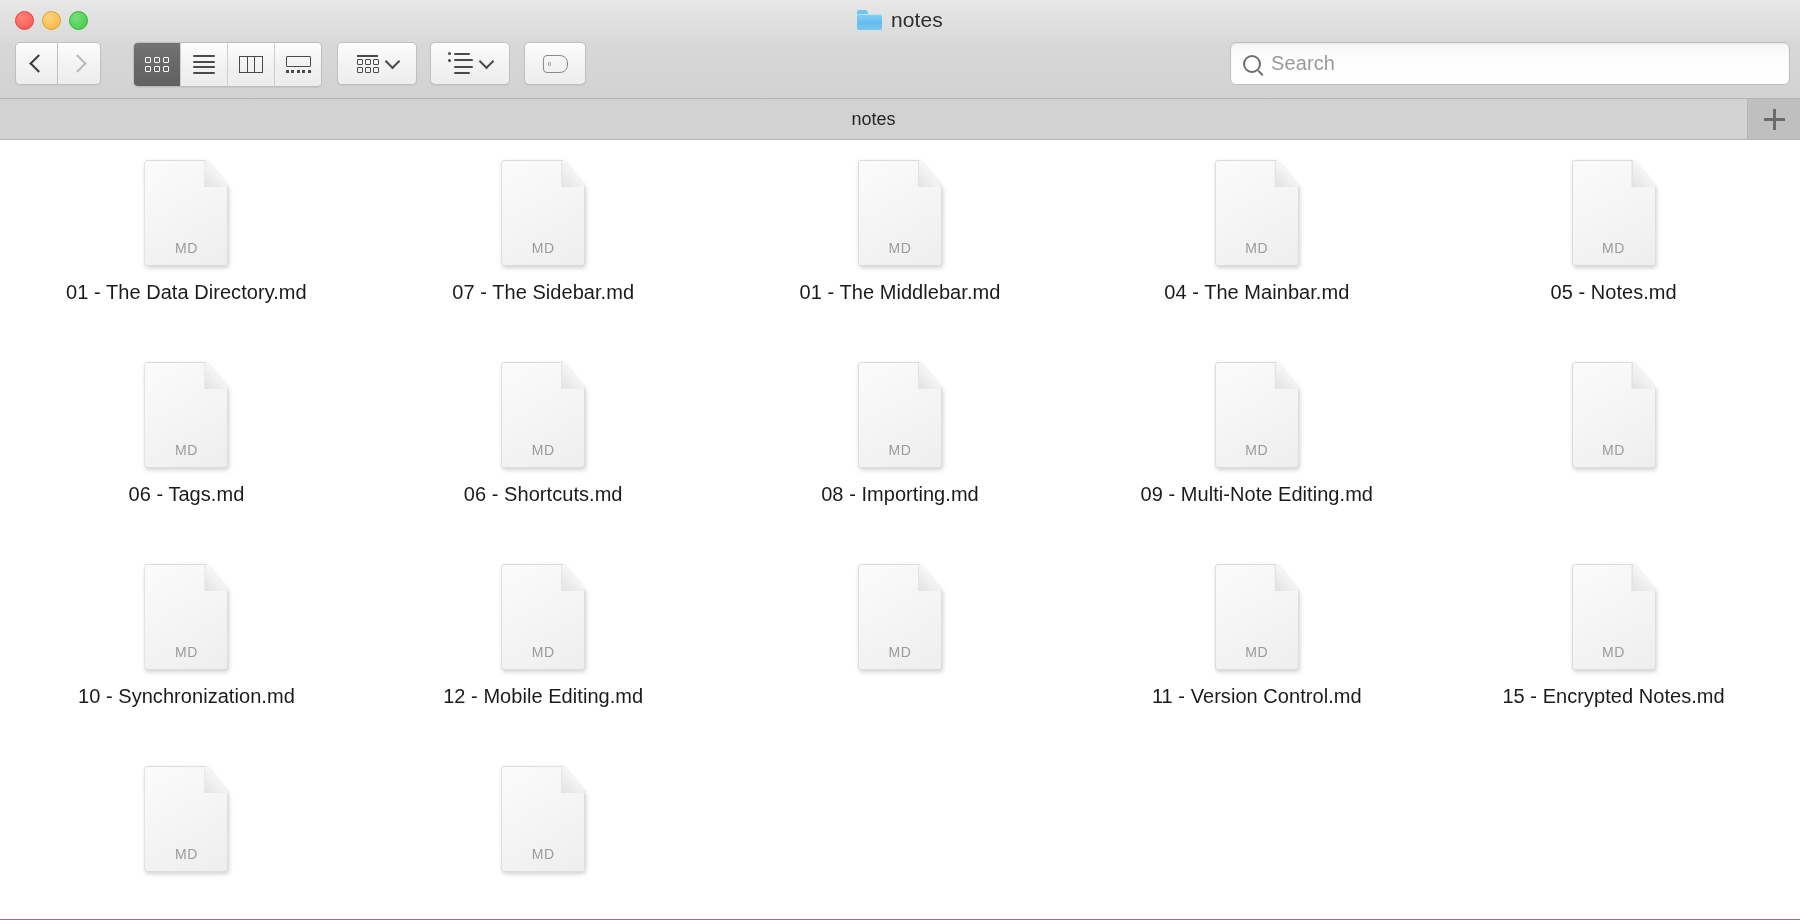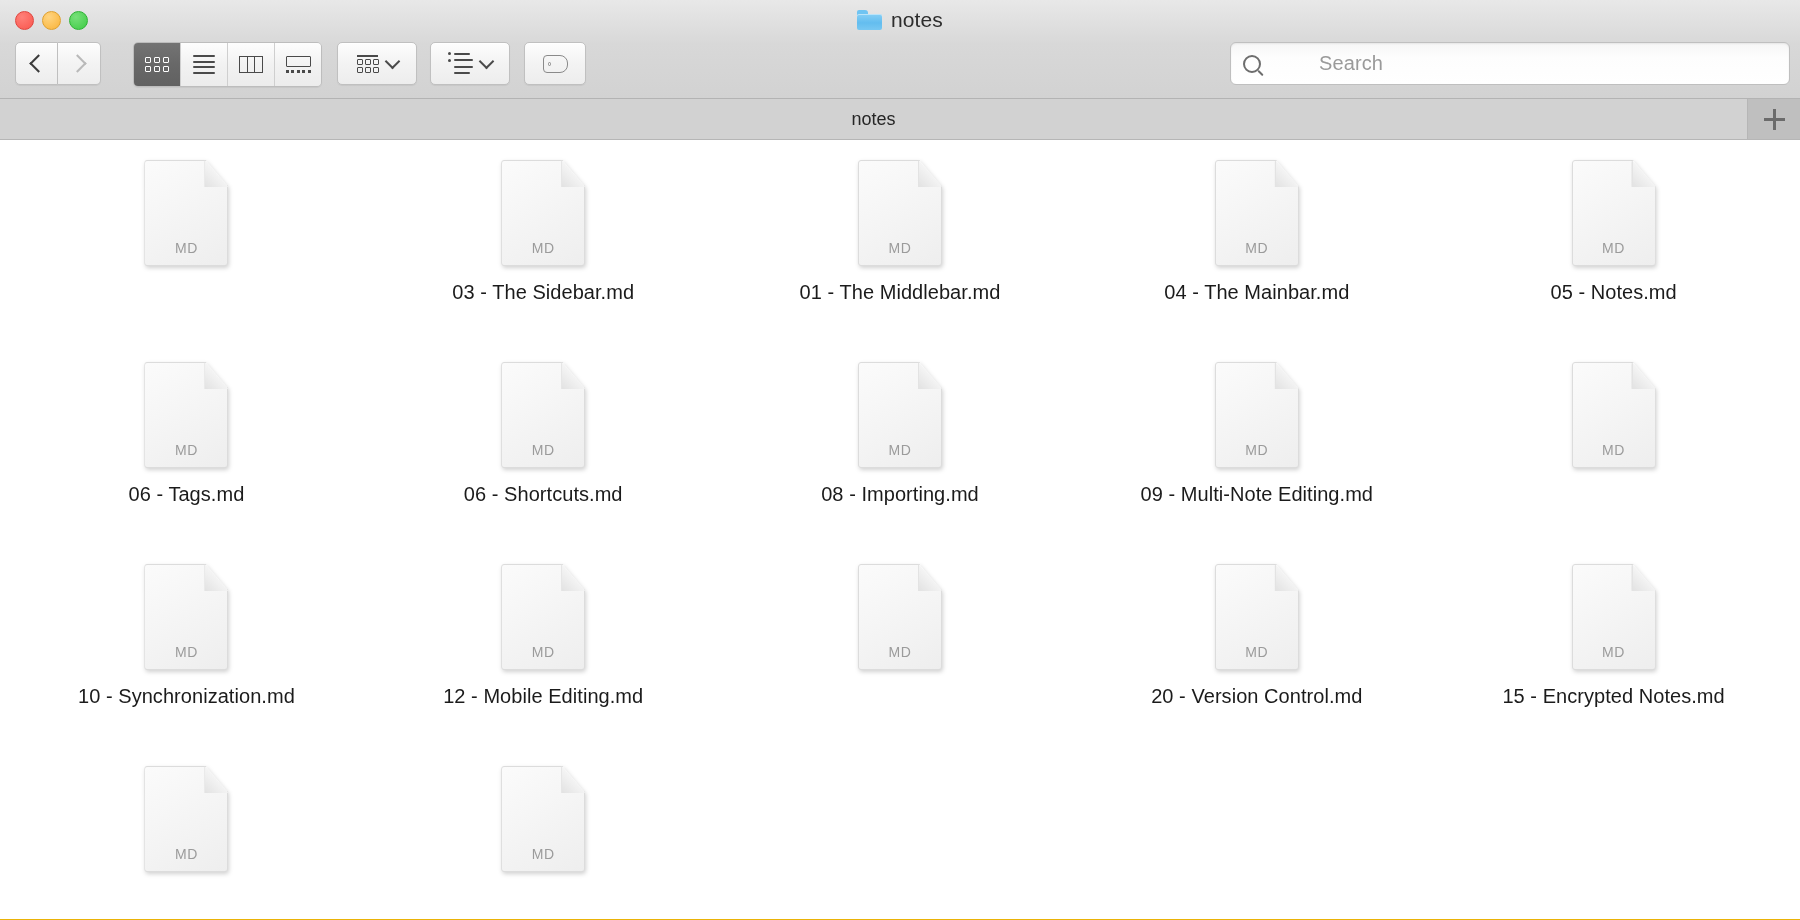--- a/index.html
+++ b/index.html
@@ -13,21 +13,21 @@
     font-family: "Liberation Sans", sans-serif;
     background: #ffffff;
     -webkit-font-smoothing: antialiased;
   }
 
   .window {
     position: relative;
     width: 1800px;
     height: 920px;
     overflow: hidden;
-    background: #eab308;
+    background: #ec4899;
   }
 
   
   .toolbar {
     position: relative;
     height: 99px;
     background: linear-gradient(to bottom, #e8e8e8 0%, #d8d8d8 45%, #d2d2d2 100%);
     border-bottom: 1px solid #b3b3b3;
     box-sizing: border-box;
   }
@@ -232,21 +232,20 @@
     right: -5px; bottom: -3.5px;
     width: 7px; height: 2px;
     background: #6d6d6d;
     transform: rotate(45deg);
     border-radius: 1px;
   }
   .search-ph {
     font-size: 20px;
     color: #9a9a9a;
     letter-spacing: .1px;
-    margin-left: 48px;
   }
 
   
   .tabbar {
     position: relative;
     height: 40px;
     background: #d2d2d2;
     border-bottom: 1px solid #b6b6b6;
     display: flex;
     align-items: stretch;
@@ -478,28 +477,29 @@
   </div>
 
   <div class="content">
     <div class="grid" id="file-grid">
         <div class="cell">
           <div class="doc-icon">
             <div class="page"></div>
             <div class="fold"></div>
             <div class="ext">MD</div>
           </div>
-        </div>
-        <div class="cell">
-          <div class="doc-icon">
-            <div class="page"></div>
-            <div class="fold"></div>
-            <div class="ext">MD</div>
-          </div>
-          <div class="doc-label">03 - The Sidebar.md</div>
+          <div class="doc-label">01 - The Data Directory.md</div>
+        </div>
+        <div class="cell">
+          <div class="doc-icon">
+            <div class="page"></div>
+            <div class="fold"></div>
+            <div class="ext">MD</div>
+          </div>
+          <div class="doc-label">07 - The Sidebar.md</div>
         </div>
         <div class="cell">
           <div class="doc-icon">
             <div class="page"></div>
             <div class="fold"></div>
             <div class="ext">MD</div>
           </div>
           <div class="doc-label">01 - The Middlebar.md</div>
         </div>
         <div class="cell">
@@ -579,21 +579,21 @@
             <div class="fold"></div>
             <div class="ext">MD</div>
           </div>
         </div>
         <div class="cell">
           <div class="doc-icon">
             <div class="page"></div>
             <div class="fold"></div>
             <div class="ext">MD</div>
           </div>
-          <div class="doc-label">20 - Version Control.md</div>
+          <div class="doc-label">11 - Version Control.md</div>
         </div>
         <div class="cell">
           <div class="doc-icon">
             <div class="page"></div>
             <div class="fold"></div>
             <div class="ext">MD</div>
           </div>
           <div class="doc-label">15 - Encrypted Notes.md</div>
         </div>
         <div class="cell">

